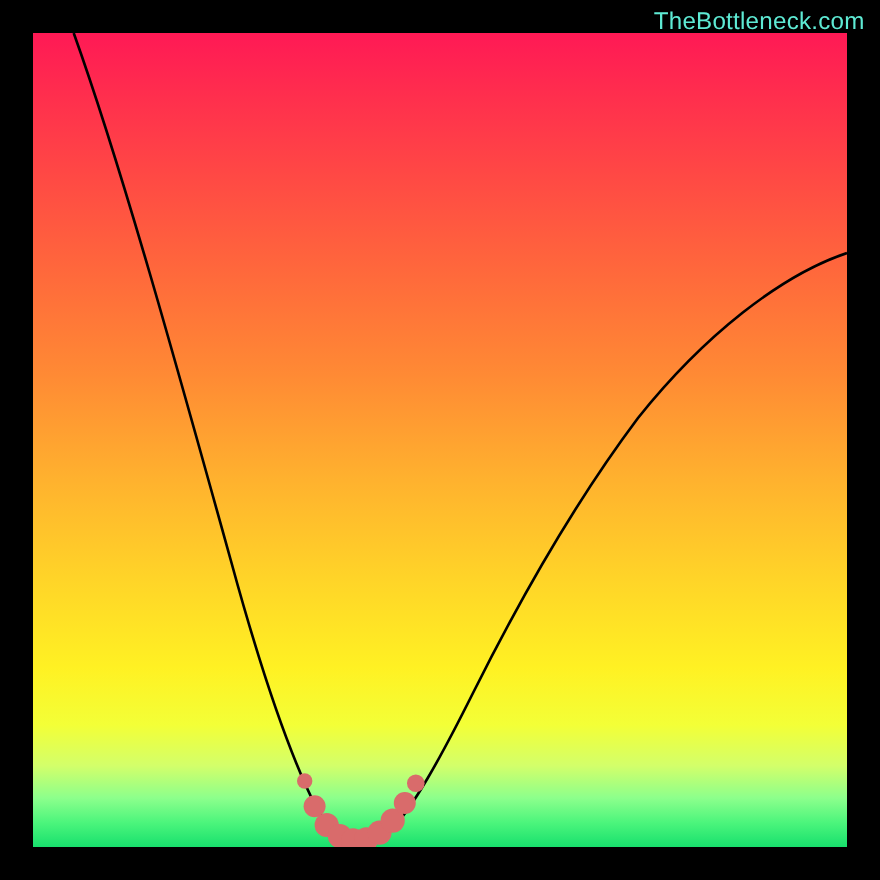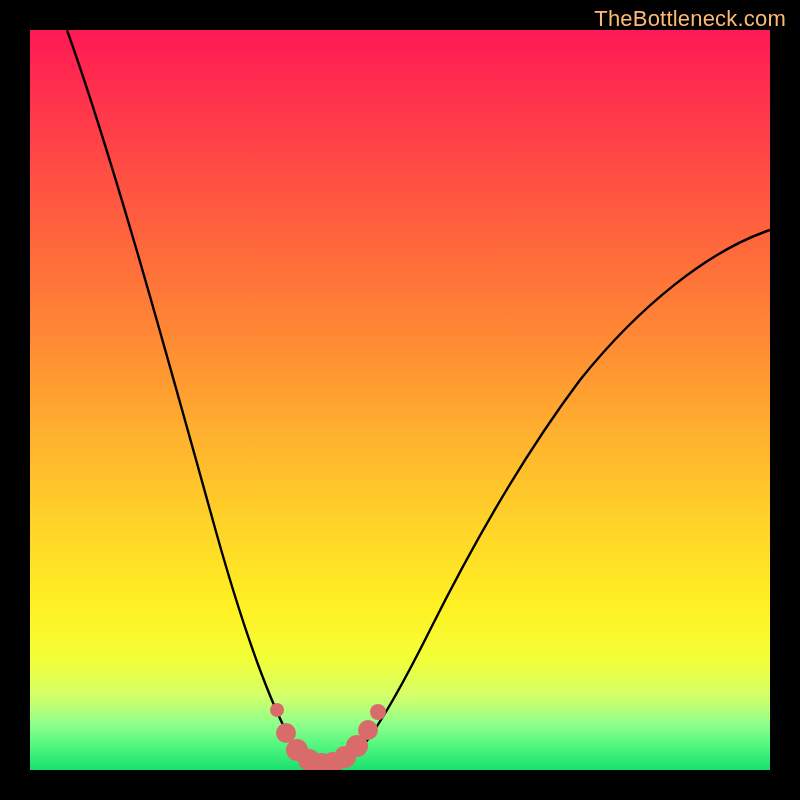--- a/index.html
+++ b/index.html
@@ -37,21 +37,21 @@
       #f3ff37 85%,
       #d3ff6a 90%,
       #8cff8c 94%,
       #4cf57c 97%,
       #18e06d 100%);
   }
   .watermark {
     position: absolute;
     top: 6px;
     right: 14px;
-    color: #fdba74;
+    color: #5eead4;
     font-size: 22px;
     font-weight: 400;
     letter-spacing: 0.2px;
     user-select: none;
   }
   .overlay-svg {
     position: absolute;
     left: 0;
     top: 0;
   }

